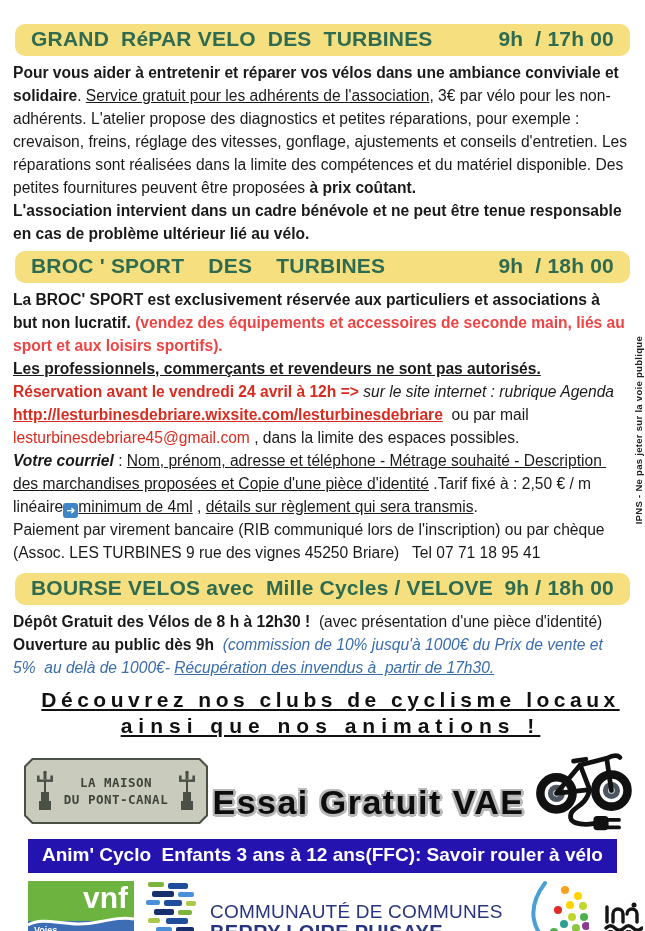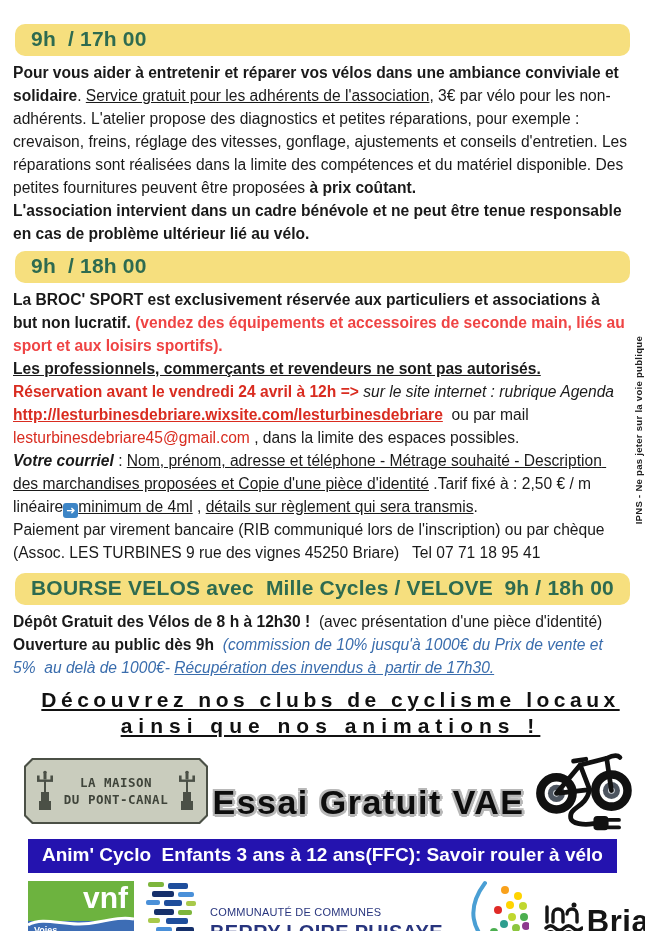--- a/index.html
+++ b/index.html
@@ -55,42 +55,44 @@
   
   .footer { display:flex; align-items:center; margin:6px 20px 0 28px; gap:12px; height:86px; }
   .vnf { position:relative; width:106px; height:82px; background:#6DB33F; overflow:hidden; flex:none; }
   .vnf .bluepart { position:absolute; left:0; right:0; bottom:0; height:42px; background:#3D6DB5; }
   .vnf svg { position:absolute; left:0; top:0; }
   .vnf .abbr { position:absolute; top:2px; right:6px; color:#fff; font-weight:bold;
                font-size:30px; line-height:30px; }
   .vnf .s1 { position:absolute; left:6px; top:44px; color:#fff; font-size:9px; font-weight:bold; }
   .dashes { flex:none; }
   .cdc { flex:none; color:#28357E; line-height:20px; }
-  .cdc .c1 { font-size:11px; letter-spacing:0.2px; font-weight:500; }
+  .cdc .c1 { font-size:19px; letter-spacing:0.2px; font-weight:500; }
   .cdc .c2 { font-size:20px; font-weight:bold; letter-spacing:0.3px; }
   .dots { flex:none; }
   .briare { flex:none; display:flex; align-items:center; gap:4px; margin-left:2px; }
   .briare .txt { font-size:31px; font-weight:bold; color:#151515; letter-spacing:0.5px; }
 
   
   .sidenote { position:absolute; right:1px; top:336px; writing-mode:vertical-rl;
               transform:rotate(180deg); font-size:9.5px; font-weight:bold; color:#222;
               letter-spacing:0.3px; }
 </style>
 </head>
 <body>
 
 <div class="page">
 
   <div class="banner">
+    <span class="t">GRAND  RéPAR VELO  DES  TURBINES</span>
     <span class="t">9h  / 17h 00</span>
   </div>
   <div class="para"><span class="b">Pour vous aider à entretenir et réparer vos vélos dans une ambiance conviviale et solidaire</span><span class="">. </span><span class="u">Service gratuit pour les adhérents de l'association</span><span class="">, 3€ par vélo pour les non-adhérents. L'atelier propose des diagnostics et petites réparations, pour exemple : crevaison, freins, réglage des vitesses, gonflage, ajustements et conseils d'entretien. Les réparations sont réalisées dans la limite des compétences et du matériel disponible. Des petites fournitures peuvent être proposées </span><span class="b">à prix coûtant.</span><br><span class="b">L'association intervient dans un cadre bénévole et ne peut être tenue responsable en cas de problème ultérieur lié au vélo.</span></div>
 
   <div class="banner" style="margin-top:4px;">
+    <span class="t">BROC ' SPORT    DES    TURBINES</span>
     <span class="t">9h  / 18h 00</span>
   </div>
   <div class="para"><span class="b">La BROC' SPORT est exclusivement réservée aux particuliers et associations à but non lucratif. </span><span class="b blue">(vendez des équipements et accessoires de seconde main, liés au sport et aux loisirs sportifs).</span><br><span class="b u">Les professionnels, commerçants et revendeurs ne sont pas autorisés.</span><br><span class="b red">Réservation avant le vendredi 24 avril à 12h =&gt; </span><span class="i">sur le site internet : rubrique Agenda </span><span class="b red u">http://lesturbinesdebriare.wixsite.com/lesturbinesdebriare</span><span class="">  ou par mail </span><span class="red">lesturbinesdebriare45@gmail.com</span><span class=""> , dans la limite des espaces possibles.</span><br><span class="b i">Votre courriel</span><span class=""> : </span><span class="u">Nom, prénom, adresse et téléphone - Métrage souhaité - Description des marchandises proposées et Copie d'une pièce d'identité</span><span class=""> .Tarif fixé à : 2,50 € / m linéaire</span><span class="inline-arrow">➜</span><span class="u">minimum de 4ml</span><span class=""> , </span><span class="u">détails sur règlement qui sera transmis</span><span class="">.</span><br><span class="">Paiement par virement bancaire (RIB communiqué lors de l'inscription) ou par chèque (Assoc. LES TURBINES 9 rue des vignes 45250 Briare)   Tel 07 71 18 95 41</span></div>
 
   <div class="banner" style="margin-top:9px;">
     <span class="t">BOURSE VELOS avec  Mille Cycles / VELOVE</span>
     <span class="t">9h / 18h 00</span>
   </div>
   <div class="para"><span class="b">Dépôt Gratuit des Vélos de 8 h à 12h30 !</span><span class="">  (avec présentation d'une pièce d'identité)</span><br><span class="b">Ouverture au public dès 9h</span><span class="i steel">  (commission de 10% jusqu'à 1000€ du Prix de vente et 5%  au delà de 1000€- </span><span class="i steel u">Récupération des invendus à  partir de 17h30.</span></div>
 

